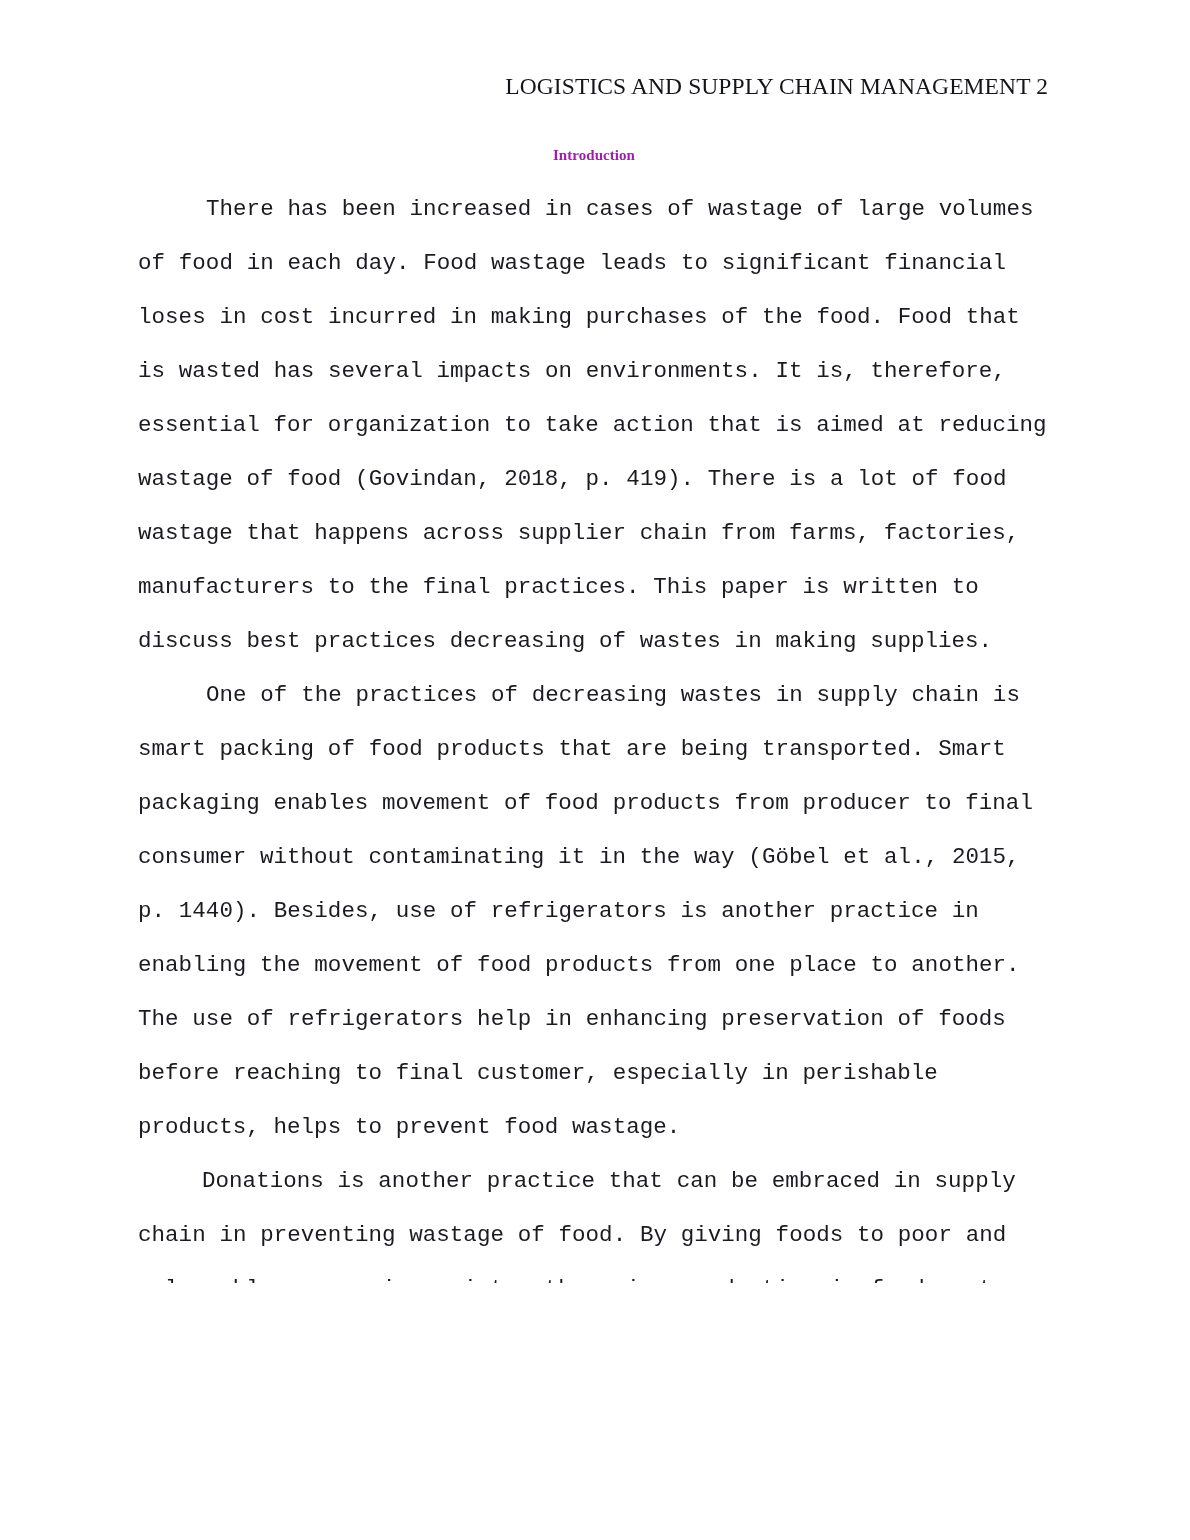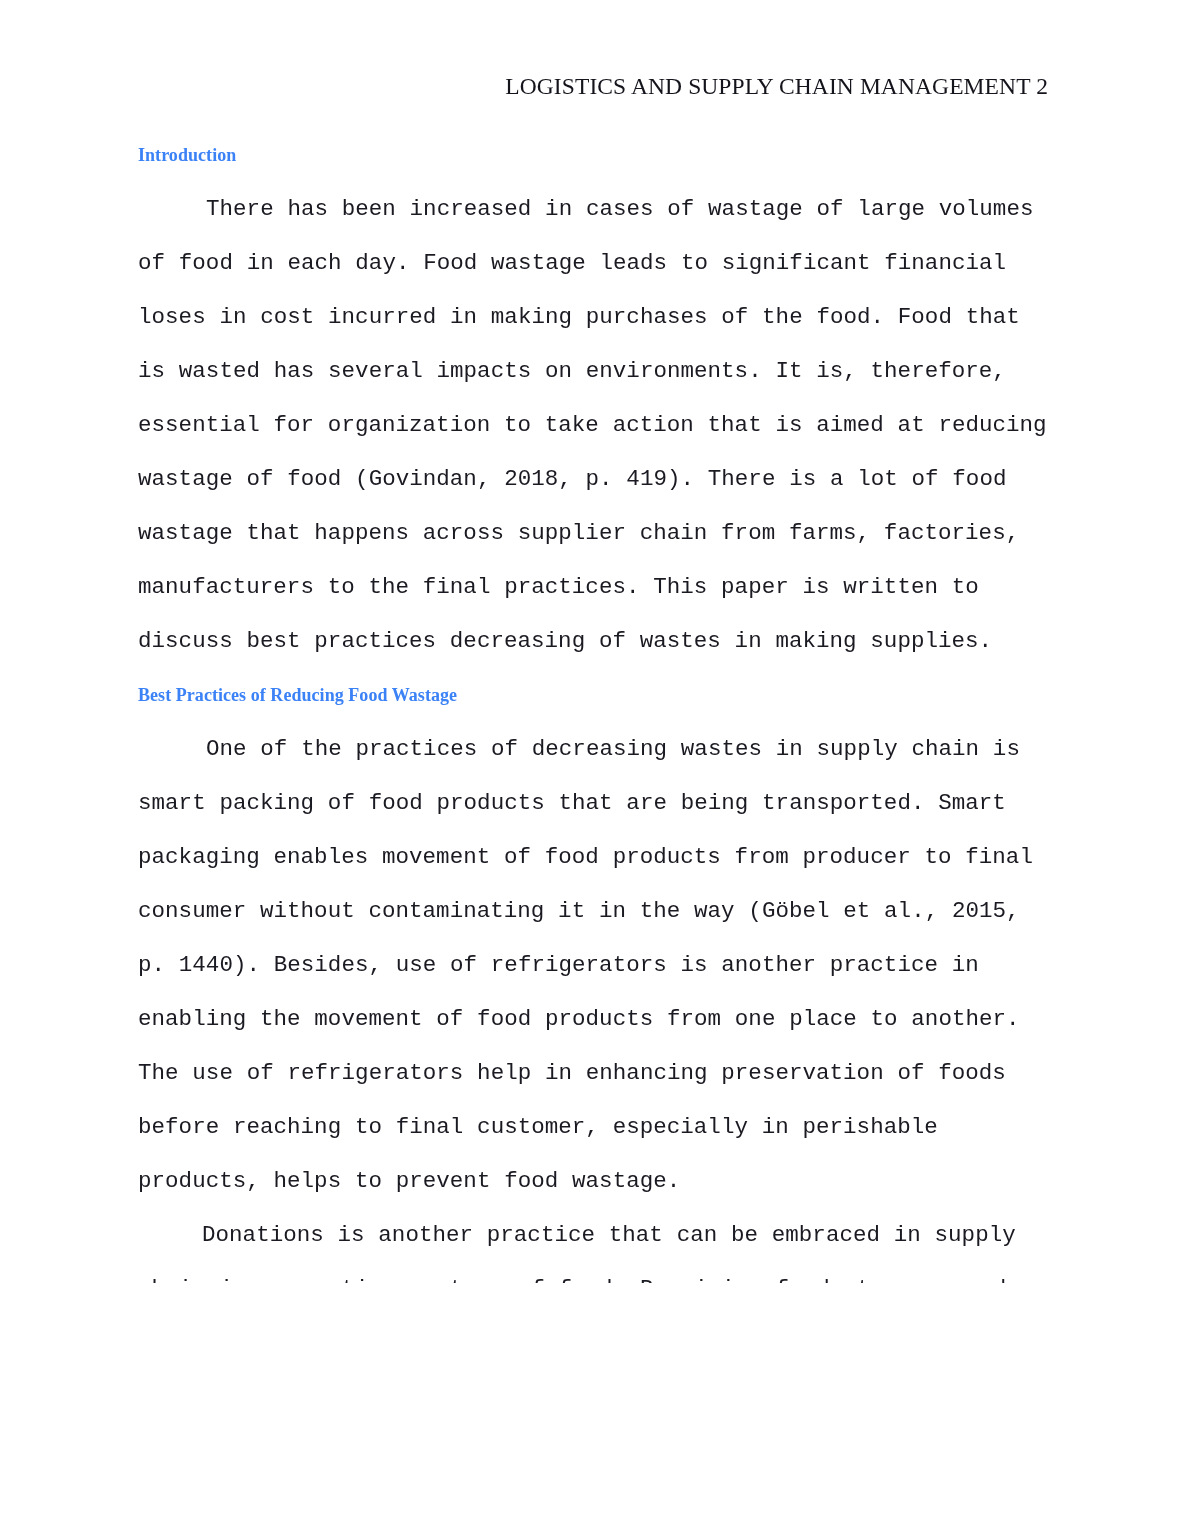--- a/index.html
+++ b/index.html
@@ -35,25 +35,26 @@
 
   
   .content {
     position: absolute;
     top: 128px;
     left: 138px;
     width: 912px;
   }
 
   .section-heading {
-    font-size: 18px;
+    font-size: 15px;
     font-weight: bold;
+    text-align: center;
     line-height: 54px;
     margin: 0;
-    color: #3b82f6;
+    color: #a21caf;
     letter-spacing: 0.05px;
   }
 
   .para {
     font-size: 22.5px;
     font-weight: normal;
     line-height: 54px;
     margin: 0;
     text-align: left;
     text-indent: 68px;
@@ -74,21 +75,20 @@
 <div class="page">
 
   <div class="running-head">LOGISTICS AND SUPPLY CHAIN MANAGEMENT 2</div>
 
   <div class="content">
 
     <h2 class="section-heading">Introduction</h2>
 
     <p class="para">There has been increased in cases of wastage of large volumes of food in each day. Food wastage leads to significant financial loses in cost incurred in making purchases of the food. Food that is wasted has several impacts on environments. It is, therefore, essential for organization to take action that is aimed at reducing wastage of food (Govindan, 2018, p. 419). There is a lot of food wastage that happens across supplier chain from farms, factories, manufacturers to the final practices. This paper is written to discuss best practices decreasing of wastes in making supplies.</p>
 
-    <h2 class="section-heading">Best Practices of Reducing Food Wastage</h2>
 
     <p class="para">One of the practices of decreasing wastes in supply chain is smart packing of food products that are being transported. Smart packaging enables movement of food products from producer to final consumer without contaminating it in the way (Göbel et al., 2015, p. 1440). Besides, use of refrigerators is another practice in enabling the movement of food products from one place to another. The use of refrigerators help in enhancing preservation of foods before reaching to final customer, especially in perishable products, helps to prevent food wastage.</p>
 
     <p class="para tight-indent">Donations is another practice that can be embraced in supply chain in preventing wastage of food. By giving foods to poor and vulnerable groups in society, there is a reduction in food waste (Gunders and Bloom, 2017, p. 90). Another practice of reducing food wastage in supply management is analyzing the amounts of products that are required by the final consumer (Thyberg and Tonjes, 2016, p. 76). By during this, organizations are in a position to accurately approximate the food products that can be produced to cater to market demand — analysis of market help in reducing overproduction of food products hence decreasing the wastage of food.</p>
 
   </div>
 
 </div>
 
 </body></html>

